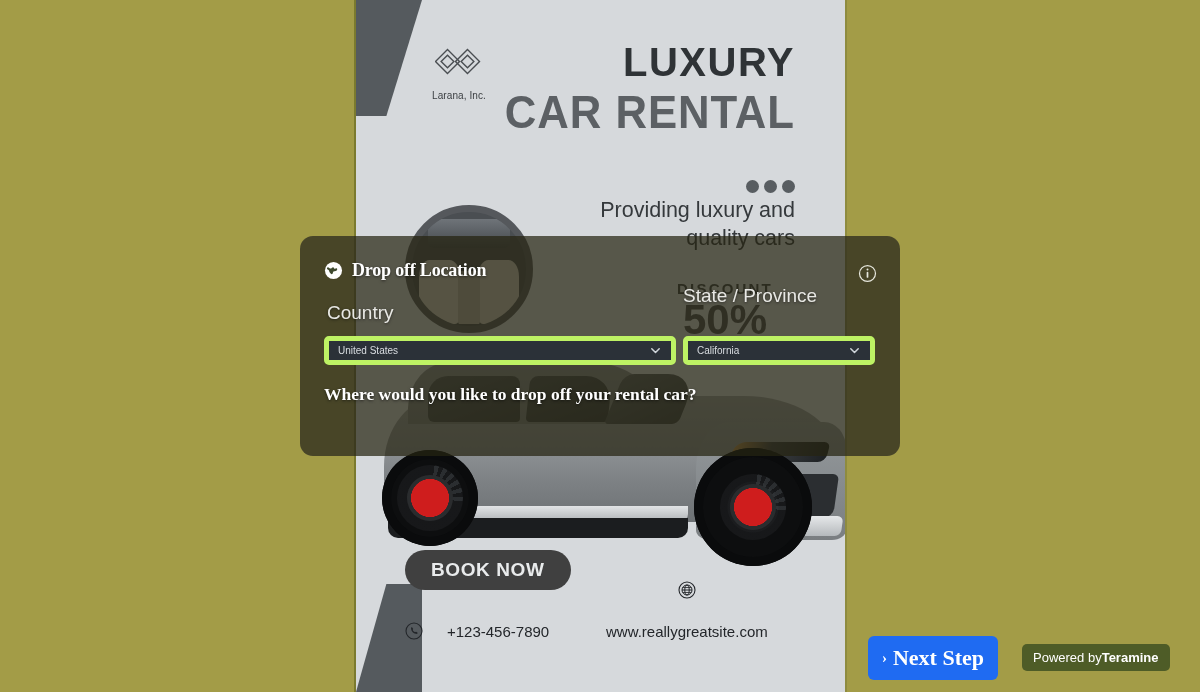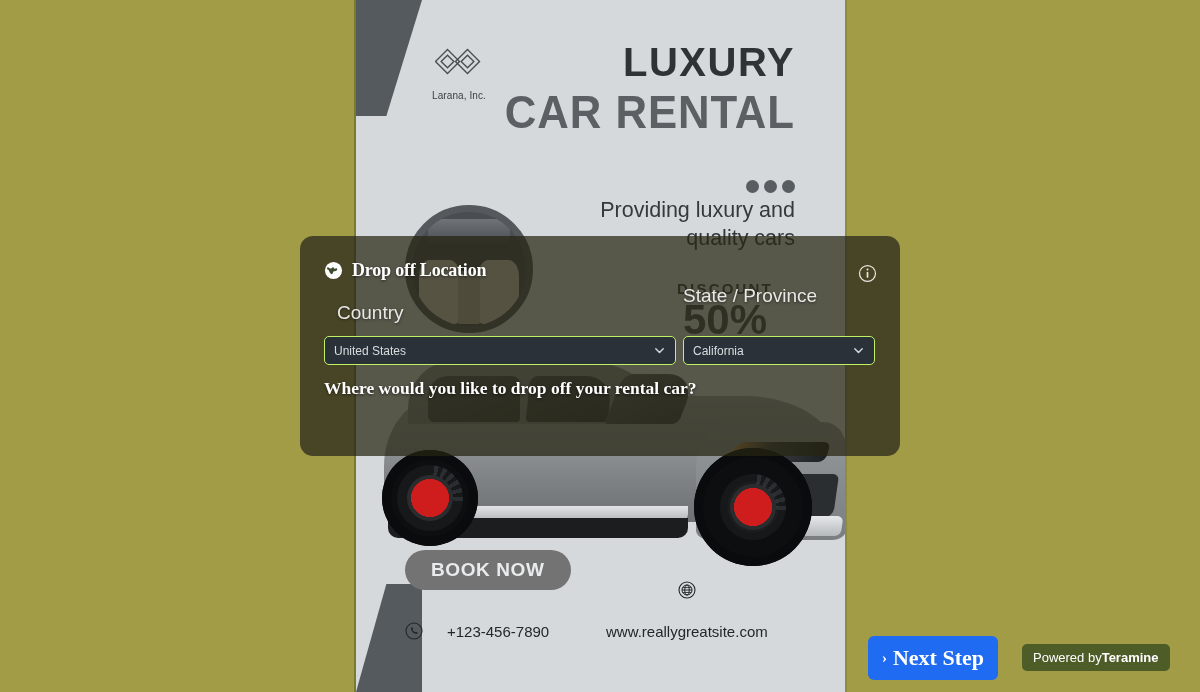--- a/index.html
+++ b/index.html
@@ -203,21 +203,21 @@
                      #2e3134 24deg 32deg,#18191b 32deg 40deg,#2e3134 40deg 48deg,
                      #18191b 48deg 56deg,#2e3134 56deg 64deg,#18191b 64deg 72deg,
                      #2e3134 72deg 80deg,#18191b 80deg 88deg,#2e3134 88deg 96deg,
                      #18191b 96deg 360deg);
     opacity:.9;
   }
 
   
   #book-now {
     position:absolute; left:49px; bottom:102px;
-    background:#737373; color:#e9ebec;
+    background:#404040; color:#e9ebec;
     font-size:19px; font-weight:bold; letter-spacing:.6px;
     padding:9px 26px; border-radius:20px; border:none;
     cursor:pointer;
   }
   .contact-row {
     position:absolute; bottom:52px; display:flex; align-items:center; gap:24px;
     font-size:15px; color:#23262a;
   }
   #contact-phone { left:49px; }
   #contact-site { left:250px;flex-direction:column; }
@@ -242,39 +242,39 @@
   }
   #globe-icon { width:19px; height:19px; display:block; }
   #info-icon {
     position:absolute; right:23px; top:28px;
     width:19px; height:19px; cursor:pointer;
   }
   .field-label {
     position:absolute; color:#e8e8e4; font-size:19px;
     text-shadow:0 1px 3px rgba(0,0,0,.5);
   }
-  #label-country { left:37px; top:66px; }
+  #label-country { left:27px; top:66px; }
   #label-state { left:383px; top:49px; }
   .dropdown {
     position:absolute; top:100px;
     height:29px;
     background:#2b3138;
-    border:1px solid #bef264;
+    border:5px solid #bef264;
     border-radius:5px;
     display:flex; align-items:center;
     padding:0 9px;
-    color:#d9dde1; font-size:12px;
+    color:#d9dde1; font-size:10px;
     cursor:pointer;
   }
   #dropdown-country { left:24px; width:352px; }
   #dropdown-state { left:383px; width:192px; }
   .dd-value { flex:1; }
   .chev { width:13px; height:13px; flex:0 0 auto; }
   #modal-question {
-    position:absolute; left:24px; top:142px;
+    position:absolute; left:24px; top:148px;
     color:#ffffff;
     font-family:"Liberation Serif", serif;
     font-weight:bold; font-size:17.5px;
     text-shadow:0 1px 3px rgba(0,0,0,.6);
   }
 
   
   #next-step {
     position:absolute; left:868px; top:636px;
     width:130px; height:44px;

